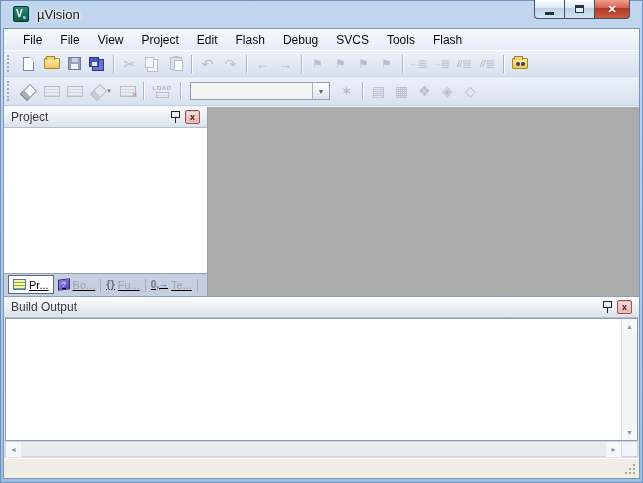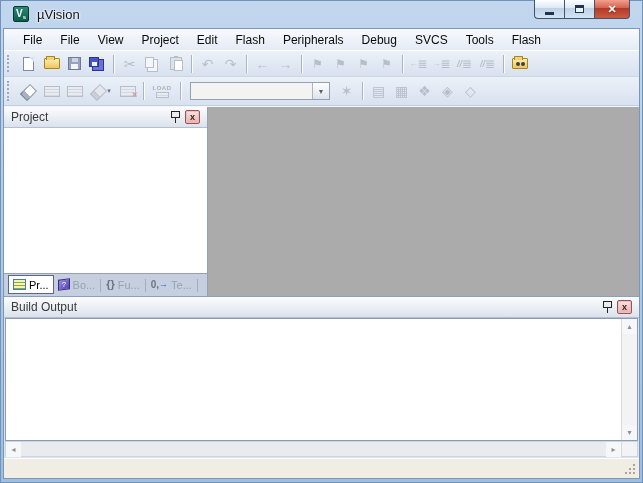--- a/index.html
+++ b/index.html
@@ -111,21 +111,21 @@
   .phead-tools { margin-left:auto; display:flex; align-items:center; gap:5px; }
   .pin { width:9px; height:12px; display:flex; flex-direction:column; align-items:center; }
   .pin::before { content:""; width:7px; height:5px; background:#ececec; border:1px solid #222; }
   .pin::after { content:""; width:1px; height:5px; background:#222; }
   .xbtn { width:15px; height:14px; border:1px solid #a05050; border-radius:2px;
           background:linear-gradient(#f9e4e4,#e2b2ae); color:#4a1414; font-size:9px;
           font-weight:bold; display:flex; align-items:center; justify-content:center;
           box-shadow:inset 0 0 0 1px #e8c0bc; line-height:1; }
   .tree { flex:1; background:#fff; border-top:1px solid #fff; }
   .tabbar { height:23px; flex:0 0 23px; background:#c6cfe0; border-top:1px solid #96a0b2;
-            display:flex; align-items:flex-end; padding:0 2px 2px 4px; font-size:11px; }
+            display:flex; align-items:flex-end; padding:0 2px 2px 4px; font-size:11px;text-decoration:underline; }
   .tab { display:flex; align-items:center; gap:3px; padding:2px 4px; color:#98a1b2; height:19px; }
   .tab.active { background:#fff; border:1px solid #5a6880; color:#000; }
   .tab-sep { width:1px; height:13px; background:#a4adc0; margin:0 1px 2px 1px; }
   .ic-proj { width:13px; height:11px; border:1px solid #4a7ab5;
              background:repeating-linear-gradient(180deg,#fdf2a8 0 2px,#7ab04a 2px 3px); }
   .ic-book { width:12px; height:11px; background:linear-gradient(135deg,#988ae2,#5547b6);
              border:1px solid #372a85; transform:skewY(-8deg); color:#fff; font-size:7px;
              display:flex; align-items:center; justify-content:center; line-height:1; }
   .ic-fn { font-weight:bold; font-size:11px; color:#6b7284; line-height:1; }
   .ic-tmpl { font-weight:bold; font-size:10px; color:#6b7284; line-height:1; display:flex; align-items:center; }
@@ -176,21 +176,20 @@
 
   <div class="app">
 
     <div class="menubar">
       <span class="menu-item">File</span>
       <span class="menu-item">File</span>
       <span class="menu-item">View</span>
       <span class="menu-item">Project</span>
       <span class="menu-item">Edit</span>
       <span class="menu-item">Flash</span>
-      <span class="menu-item">Peripherals</span>
       <span class="menu-item">Debug</span>
       <span class="menu-item">SVCS</span>
       <span class="menu-item">Tools</span>
       <span class="menu-item">Flash</span>
     </div>
 
     <div class="toolbar tb1">
       <div class="grip"></div>
       <div class="tbtn">
           <span class="ic-page"></span>

